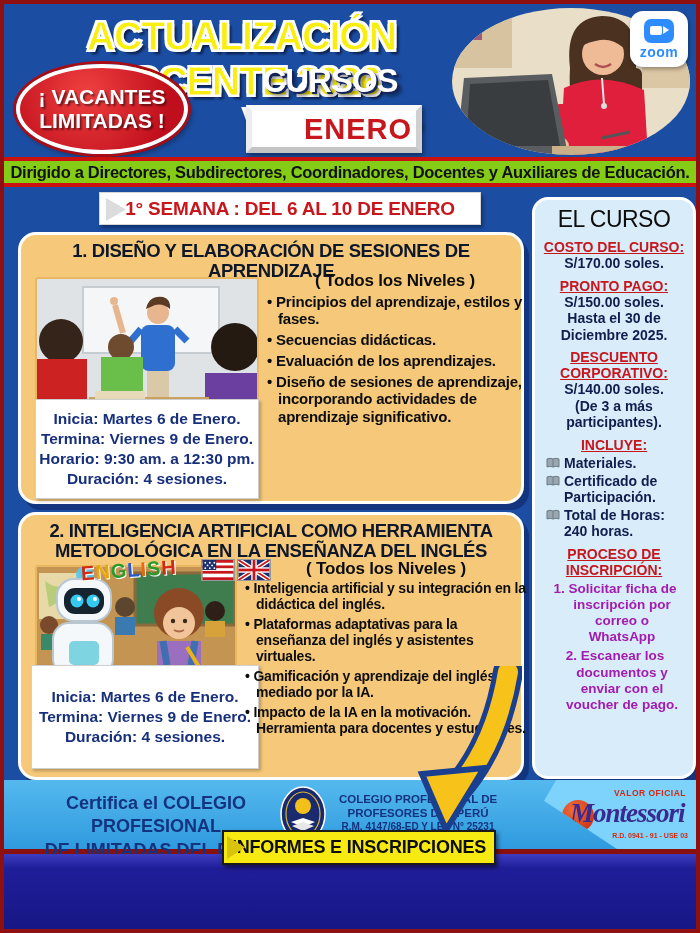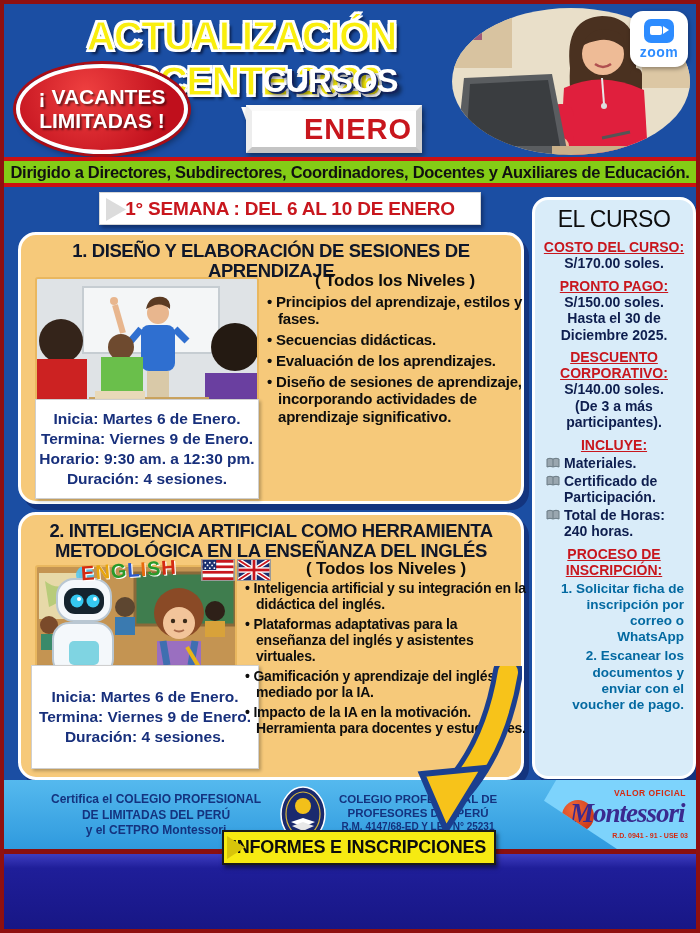--- a/index.html
+++ b/index.html
@@ -80,29 +80,29 @@
   
   .sidebar { position:absolute; left:528px; top:193px; width:164px; height:582px;
     background:#d9ecf9; border:3px solid #fff; border-radius:16px;
     box-shadow:5px 6px 0 rgba(12,26,90,.5); padding:6px 7px; text-align:center; }
   .sidebar-title { font-weight:normal; color:#0d0d0d; font-size:23px; letter-spacing:-.5px; margin-bottom:4px; }
   .red-h { color:#c8161d; font-weight:bold; font-size:14px; text-decoration:underline; line-height:1.15; margin-top:6px; }
   .side-txt { color:#0e1e4e; font-weight:bold; font-size:14px; line-height:1.18; }
   .inc-item { display:flex; align-items:flex-start; text-align:left; gap:4px; margin:2px 0 0 4px;
     color:#0e1e4e; font-weight:bold; font-size:14px; line-height:1.15; }
   .book-ico { flex:0 0 14px; margin-top:2px; }
-  .proc-item { text-align:right; color:#0369a1; font-weight:bold; font-size:13.5px; line-height:1.2;
+  .proc-item { text-align:center; color:#a21caf; font-weight:bold; font-size:13.5px; line-height:1.2;
     padding-left:14px; text-indent:-14px; margin:3px 2px 0 4px; }
 
   
   .footer-band { position:absolute; left:0; top:776px; width:100%; height:69px;
     background:linear-gradient(#55b9ee, #2f9ade); }
   .red-strip { position:absolute; left:0; top:845px; width:100%; height:5px; background:#8a0f0f; }
   .certifies { position:absolute; left:24px; top:788px; width:256px; text-align:center;
-    color:#14337f; font-weight:bold; font-size:12px; line-height:1.3; }
+    color:#14337f; font-weight:bold; font-size:18px; line-height:1.3; }
   .org-badge { position:absolute; left:276px; top:782px; }
   .org-text { position:absolute; left:326px; top:788px; width:176px; text-align:center;
     color:#14337f; font-weight:bold; font-size:11.5px; line-height:1.25; }
   .org-law { font-size:10px; }
   .montessori { position:absolute; right:0px; top:776px; width:152px; height:69px; background:#7dd3fc;
     clip-path:polygon(24% 0, 100% 0, 100% 100%, 48% 100%, 0 30%, 8% 0); }
   .mont-official { position:absolute; right:10px; top:8px; color:#d42a12; font-weight:bold; font-size:8.5px; letter-spacing:.5px; }
   .mont-name-wrap { position:absolute; left:26px; top:18px; }
   .mont-ball { position:absolute; left:-8px; top:2px; width:32px; height:32px; border-radius:50%;
     background:radial-gradient(circle at 35% 30%, #f06a3a, #c02a10); }

